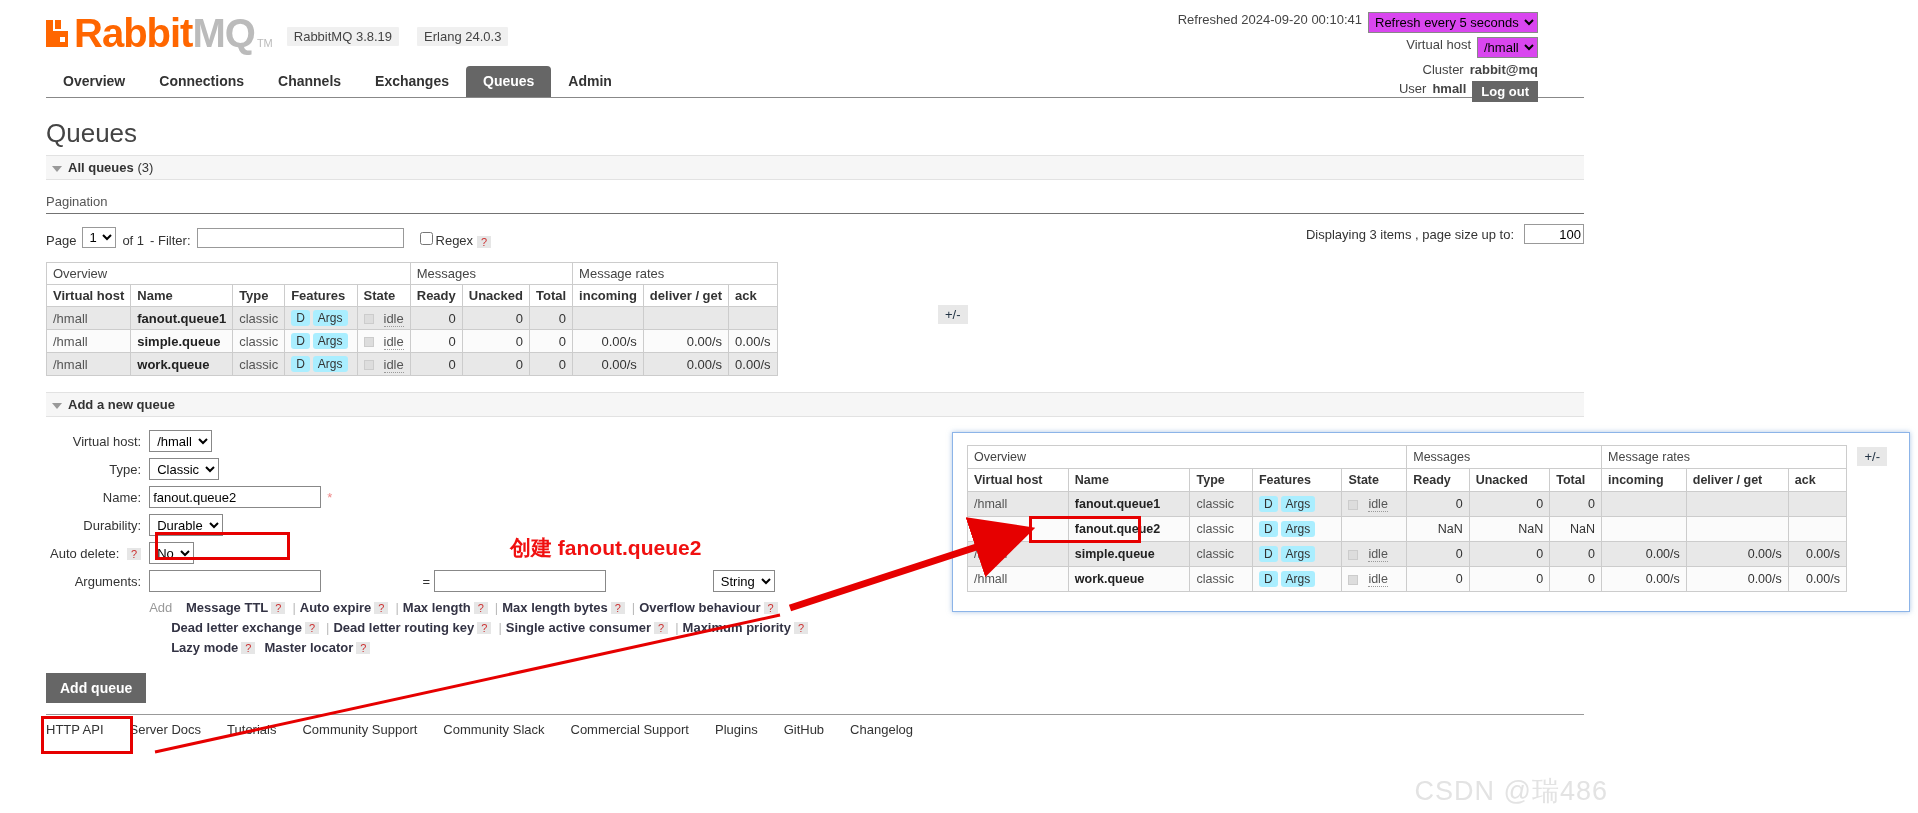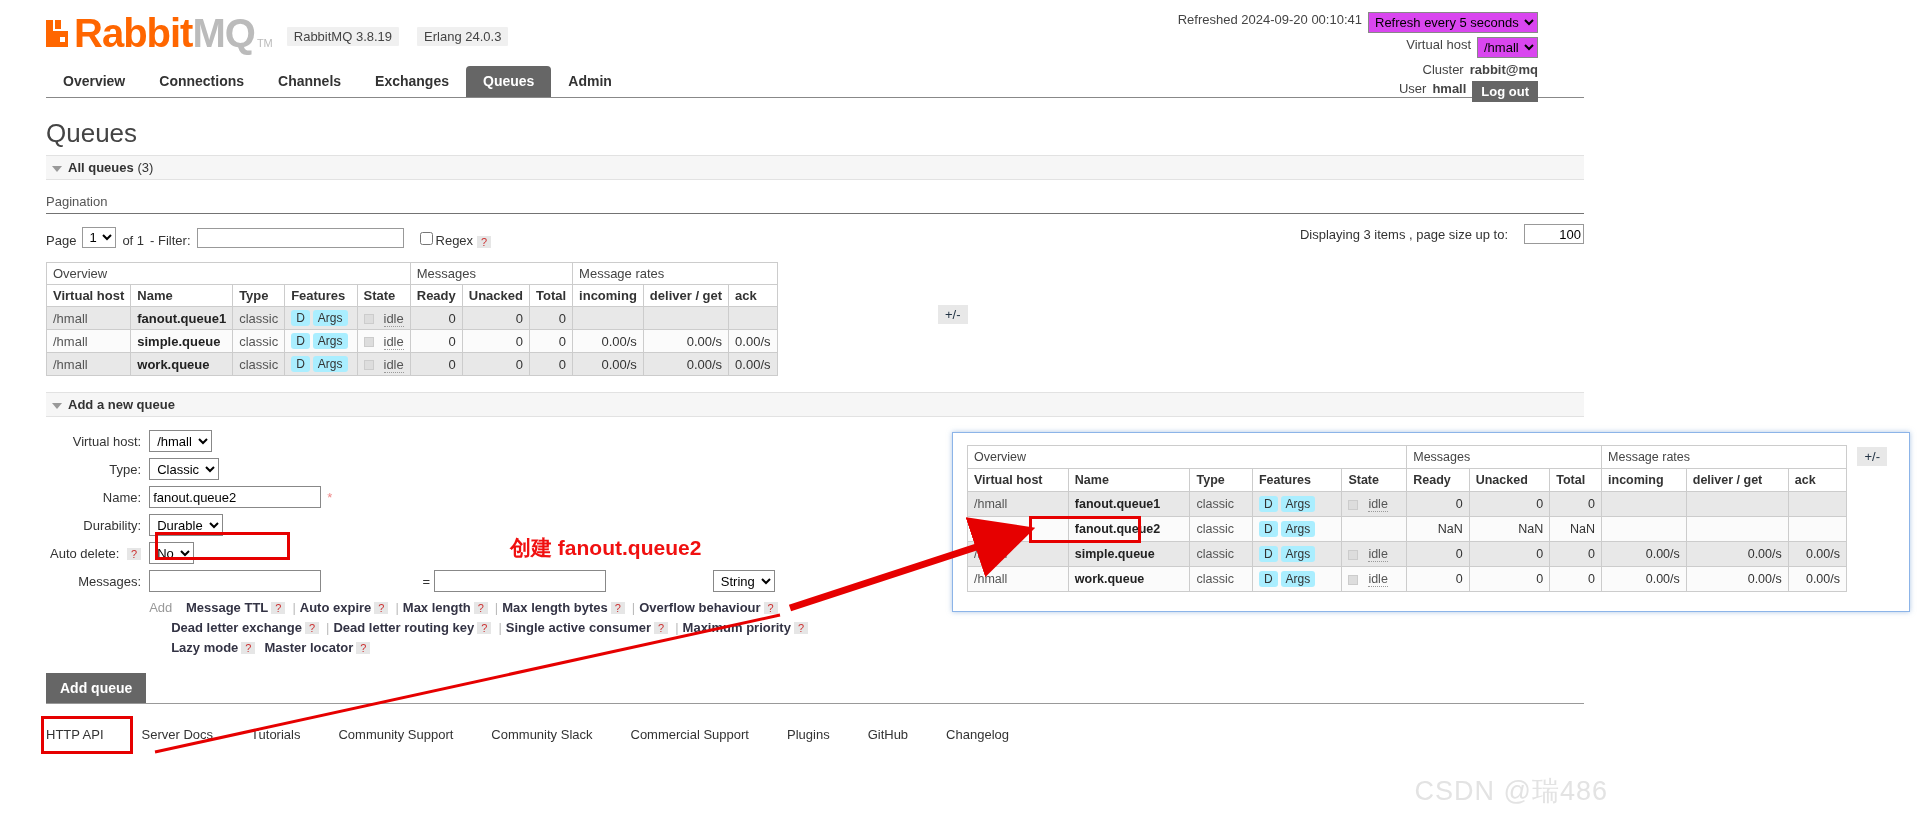--- a/index.html
+++ b/index.html
@@ -106,21 +106,21 @@
     border: 1px solid #999; background: #fff; padding: 1px 2px;
   }
   .filter-input { width: 207px; height: 20px; }
   .pg-gap { display: inline-block; width: 6px; }
   .q-help {
     display: inline-block; background: #e6e6e6; color: #c33;
     font-size: 11px; padding: 0 4px; margin-left: 4px; cursor: pointer;
   }
   .pagination-right {
     position: absolute; right: 0; top: 0;
-    display: flex; align-items: center; gap: 16px; white-space: nowrap;
+    display: flex; align-items: center; gap: 10px; white-space: nowrap;
   }
   .pagesize-input { width: 60px; text-align: right; height: 20px;
     font-family: "Liberation Mono", monospace; font-size: 12px; }
 
   
   table.qtable {
     border-collapse: collapse;
     font-size: 13px;
   }
   table.qtable td, table.qtable th {
@@ -175,22 +175,22 @@
   .opts .sep { color: #bbb; font-weight: normal; margin: 0 4px; }
   .add-queue-btn {
     background: #666; color: #fff; border: none;
     padding: 7px 14px; font-size: 14px; font-weight: bold;
     font-family: "Liberation Sans", sans-serif; cursor: pointer;
   }
 
   
   .footer {
     border-top: 1px solid #999;
-    margin-top: 0; padding-top: 23px;
-    display: flex; gap: 38px; font-size: 13px;
+    margin-top: 11px; padding-top: 7px;
+    display: flex; gap: 26px; font-size: 13px;
   }
   .footer a { color: #333; text-decoration: none; }
 
   
   .red-box { position: absolute; border: 3px solid #e60000; pointer-events: none; }
   .anno-text {
     position: absolute; color: #f01010; font-size: 21px;
     font-family: "Liberation Sans", sans-serif; white-space: nowrap;
   }
   .inset-panel {
@@ -421,21 +421,21 @@
             <span>Auto delete:</span>
             <span class="q-help">?</span>
           </td>
           <td>
             <select><option>No</option></select>
           </td>
           <td></td>
               <td></td>
         </tr>
         <tr>
-          <td class="flabel">Messages:</td>
+          <td class="flabel">Arguments:</td>
           <td>
             <input type="text" class="arg-input" value="" style="">
           </td>
           <td>
             <span>=</span>
             <input type="text" class="arg-input2" value="" style="">
           </td>
           <td>
             <select><option>String</option></select>
           </td>

